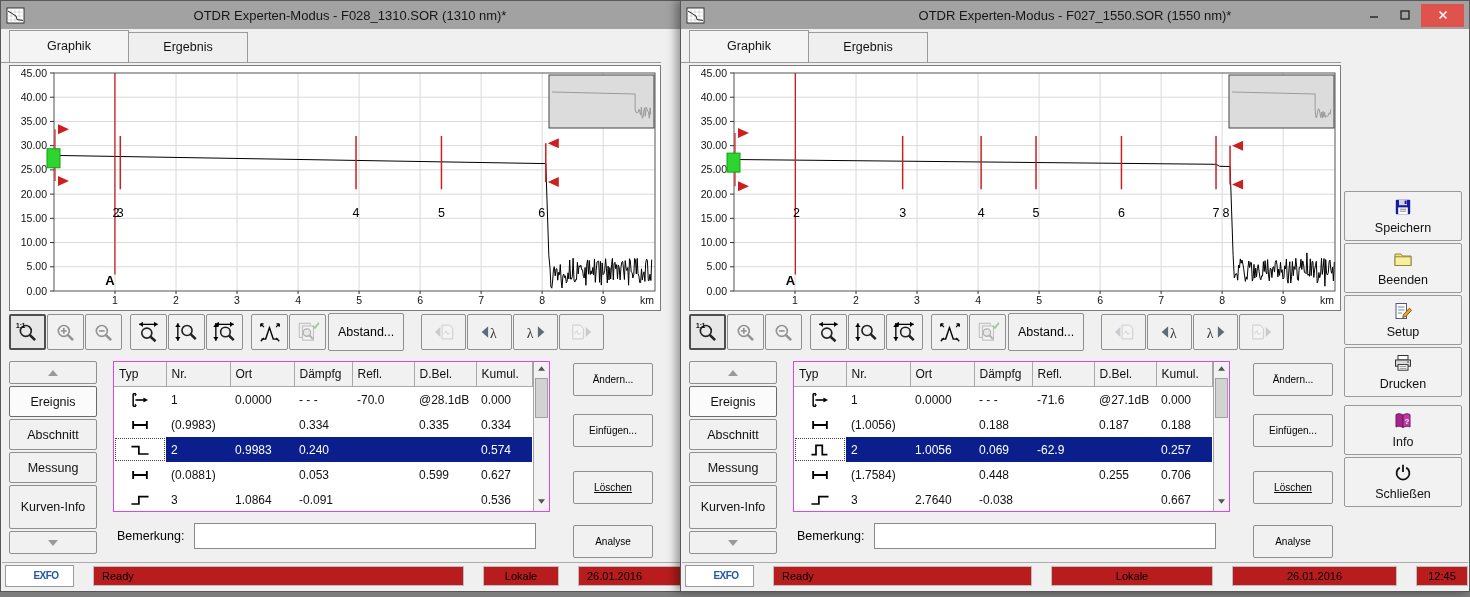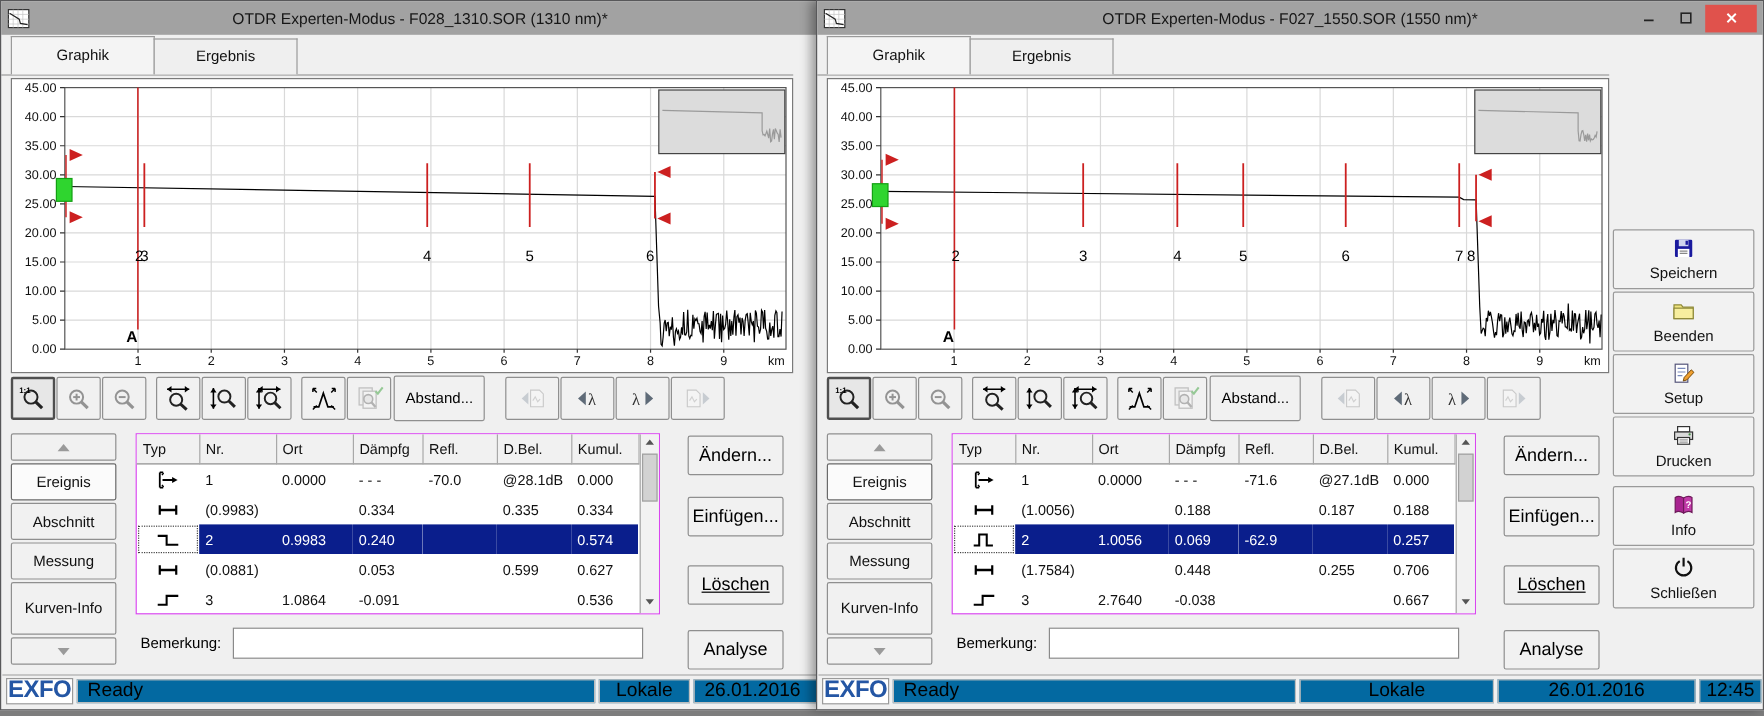--- a/index.html
+++ b/index.html
@@ -47,31 +47,31 @@
   table.events td.icon-cell{padding:0 2px;}
   table.events td.icon-cell svg{width:22px;height:16px;display:block;margin:auto;}
   tr.selected td{background:#0a1e8c;color:#fff;}
   tr.selected td.icon-cell{background:#fff;outline:1px dotted #444;outline-offset:-2px;}
   .vscroll{width:17px;border-left:1px solid #a5a5a5;background:#f2f2f2;display:flex;flex-direction:column;}
   .vs-btn{height:16px;text-align:center;font-size:8px;color:#555;line-height:16px;}
   .vs-thumb{height:38px;background:#d2d2d2;border:1px solid #a0a0a0;margin:0 1px;}
   .vs-track{flex:1;}
   .action-col{position:absolute;left:572px;top:10px;width:80px;height:200px;}
   .act-btn{position:absolute;left:0;width:80px;height:33px;border:1px solid #8f8f8f;border-radius:2px;background:#f1f1f1;
-           font-size:15px;display:flex;align-items:center;justify-content:center;box-sizing:border-box;}
+           font-size:10px;display:flex;align-items:center;justify-content:center;box-sizing:border-box;}
   .act-btn:nth-child(1){top:0;}.act-btn:nth-child(2){top:51px;}.act-btn:nth-child(3){top:108px;text-decoration:underline;}.act-btn:nth-child(4){top:162px;}
   .remark-row{position:absolute;left:116px;top:170px;display:flex;align-items:center;}
   .remark-label{font-size:12.5px;margin-right:10px;}
   .remark-input{width:336px;height:22px;border:1px solid #8a8a8a;background:#fff;outline:none;font-size:12px;}
   .statusbar{position:absolute;bottom:3px;left:1px;right:1px;height:25px;border-top:1px solid #ababab;
              display:flex;align-items:center;background:#f0f0f0;overflow:hidden;}
-  .exfo{width:54px;height:20px;background:#fff;border:1px solid #9a9a9a;color:#2456a4;font-weight:bold;font-size:20px;
-        letter-spacing:-.5px;display:flex;align-items:center;justify-content:center;margin-left:3px;flex:none;}
-  .seg{height:20px;border:1px solid #bdbdbd;display:flex;align-items:center;padding:0 8px;font-size:16px;
-       margin-left:3px;background:#0369a1;box-sizing:border-box;flex:none;white-space:nowrap;overflow:hidden;}
+  .exfo{width:54px;height:20px;background:#fff;border:1px solid #9a9a9a;color:#2456a4;font-weight:bold;font-size:10px;
+        letter-spacing:-.5px;display:flex;align-items:center;justify-content:center;margin-left:3px;flex:none;padding-left:13px;}
+  .seg{height:20px;border:1px solid #bdbdbd;display:flex;align-items:center;padding:0 8px;font-size:11px;
+       margin-left:19px;background:#b91c1c;box-sizing:border-box;flex:none;white-space:nowrap;overflow:hidden;}
   .seg.ready{flex:1 1 auto;}
   .w0 .seg-s0{width:76px;justify-content:center;}
   .w0 .seg-s1{width:120px;}
   .w1 .seg-s0{width:162px;justify-content:center;}
   .w1 .seg-s1{width:165px;justify-content:center;}
   .w1 .seg-s2{width:52px;justify-content:center;}
   .right-panel{position:absolute;left:663px;top:190px;width:120px;}
   .panel-btn{width:118px;height:50px;border:1px solid #9a9a9a;border-radius:2px;background:#f2f2f2;
              display:flex;flex-direction:column;align-items:center;justify-content:center;font-size:12.5px;color:#111;
              margin-bottom:2px;box-sizing:border-box;}

